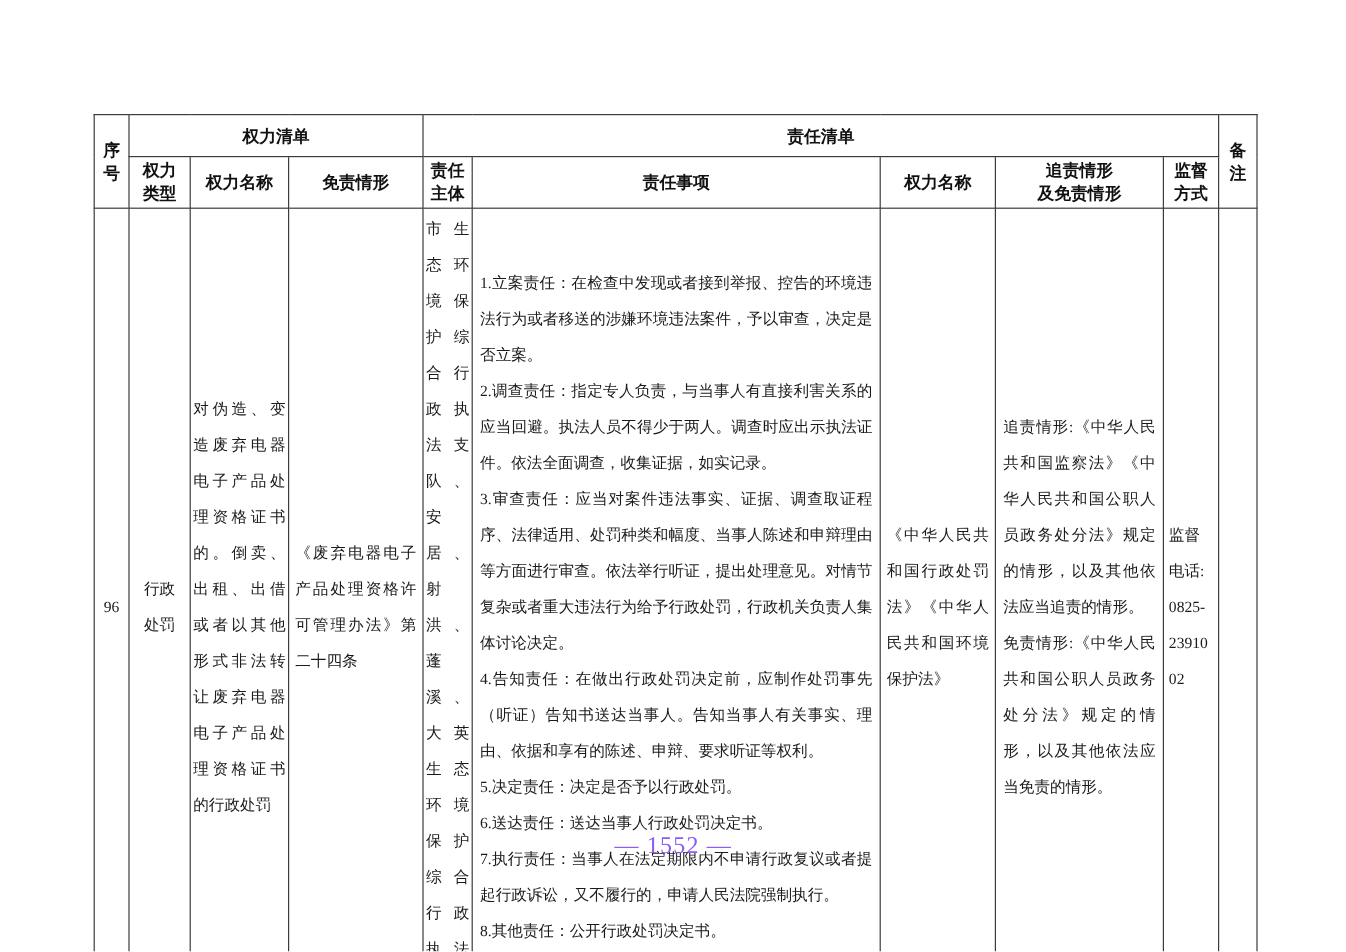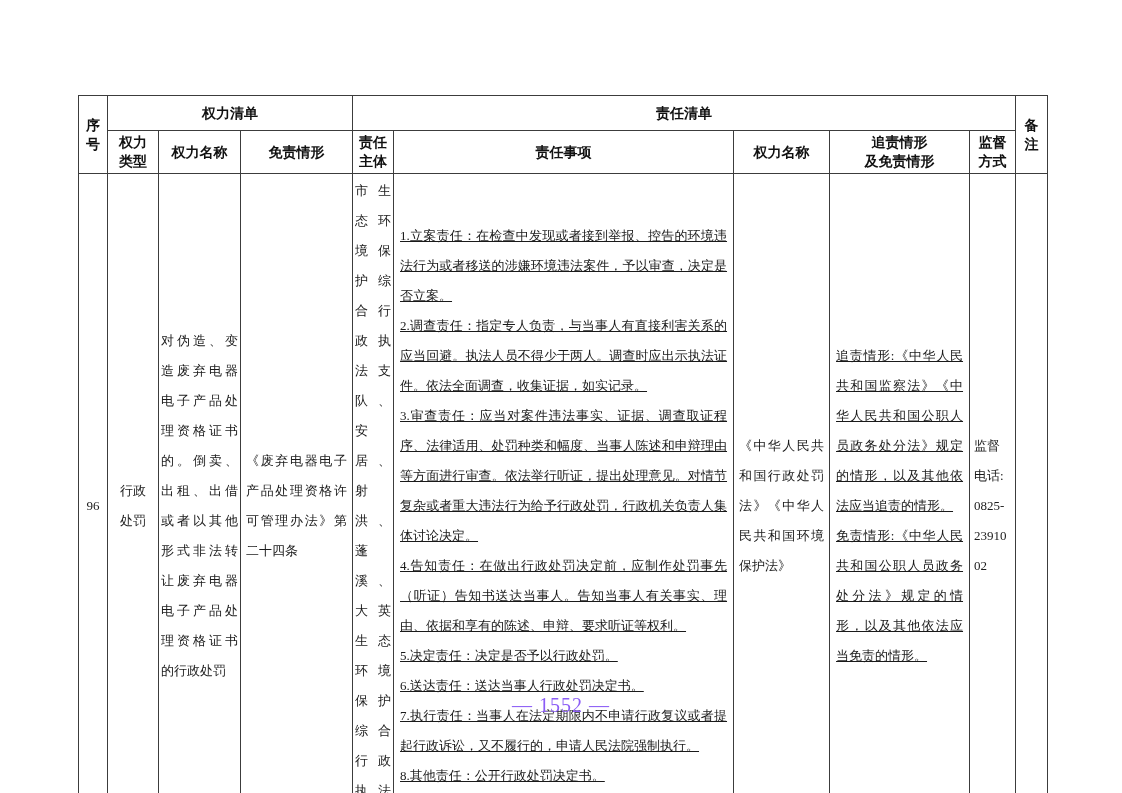--- a/index.html
+++ b/index.html
@@ -61,21 +61,20 @@
   td.c-body {
     text-align: justify;
     text-justify: inter-character;
     padding: 2px 2px;
   }
   td.c-items { padding: 2px 6px; }
   td.c-items p, td.c-situations p {
     margin: 0;
     text-align: justify;
     text-justify: inter-character;
-    text-decoration: underline;
   }
   td.c-situations { padding: 2px 6px; margin-left: 16px; }
   td.c-supervision {
     white-space: pre-line;
     text-align: left;
     padding: 2px 4px;
     word-break: break-all;
     margin-left: 36px;
   }
   .footer {

